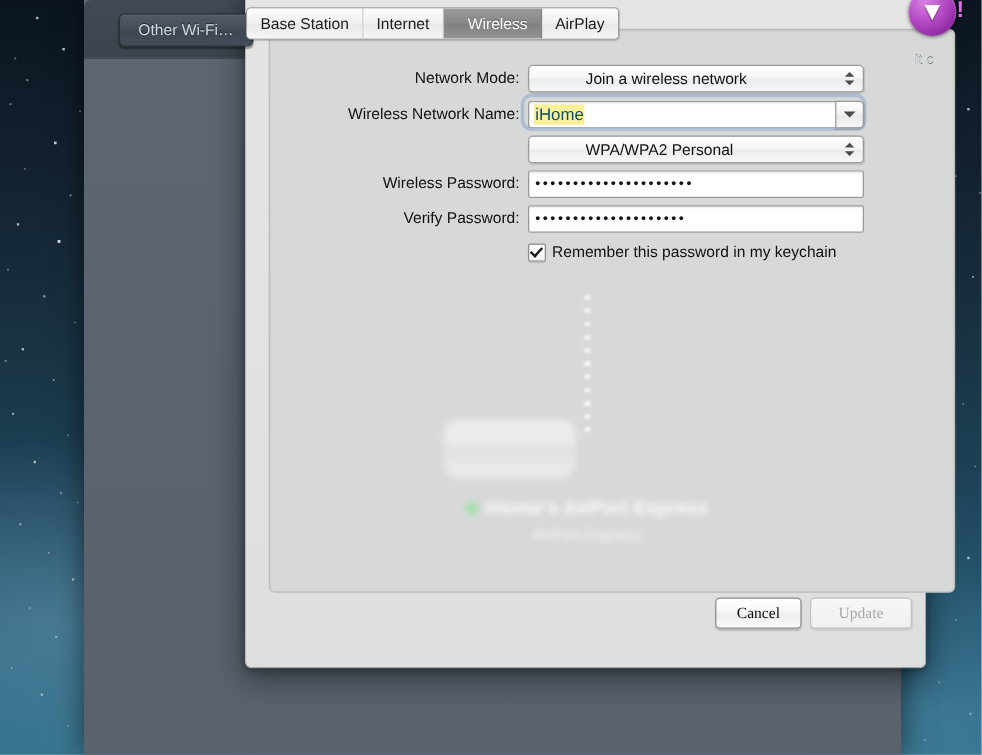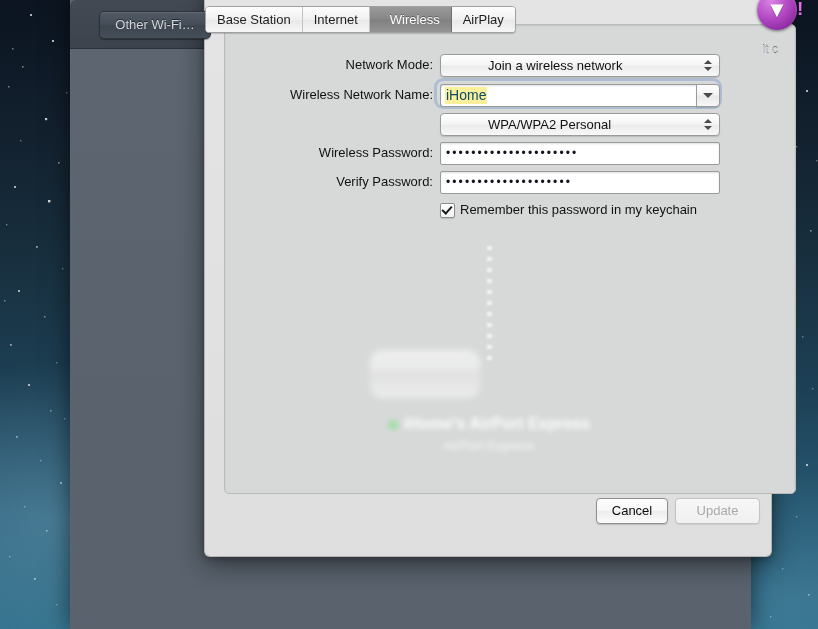--- a/index.html
+++ b/index.html
@@ -404,20 +404,21 @@
   
   .btn {
     position: absolute;
     height: 24px;
     border-radius: 4px;
     font-size: 13px;
     line-height: 24px;
     text-align: center;
     cursor: default;
     white-space: nowrap;
+    font-family: Liberation Serif, serif;
   }
   #cancel-button {
     left: 391px; top: 504px;
     width: 70px;
     border: 1px solid #8d8d8d;
     background: linear-gradient(to bottom, #ffffff 0%, #f6f6f6 47%, #ededed 53%, #fbfbfb 100%);
     box-shadow: 0 1px 1px rgba(0,0,0,0.16), inset 0 1px 0 #ffffff;
     color: #0b0b0b;
   }
   #update-button {

